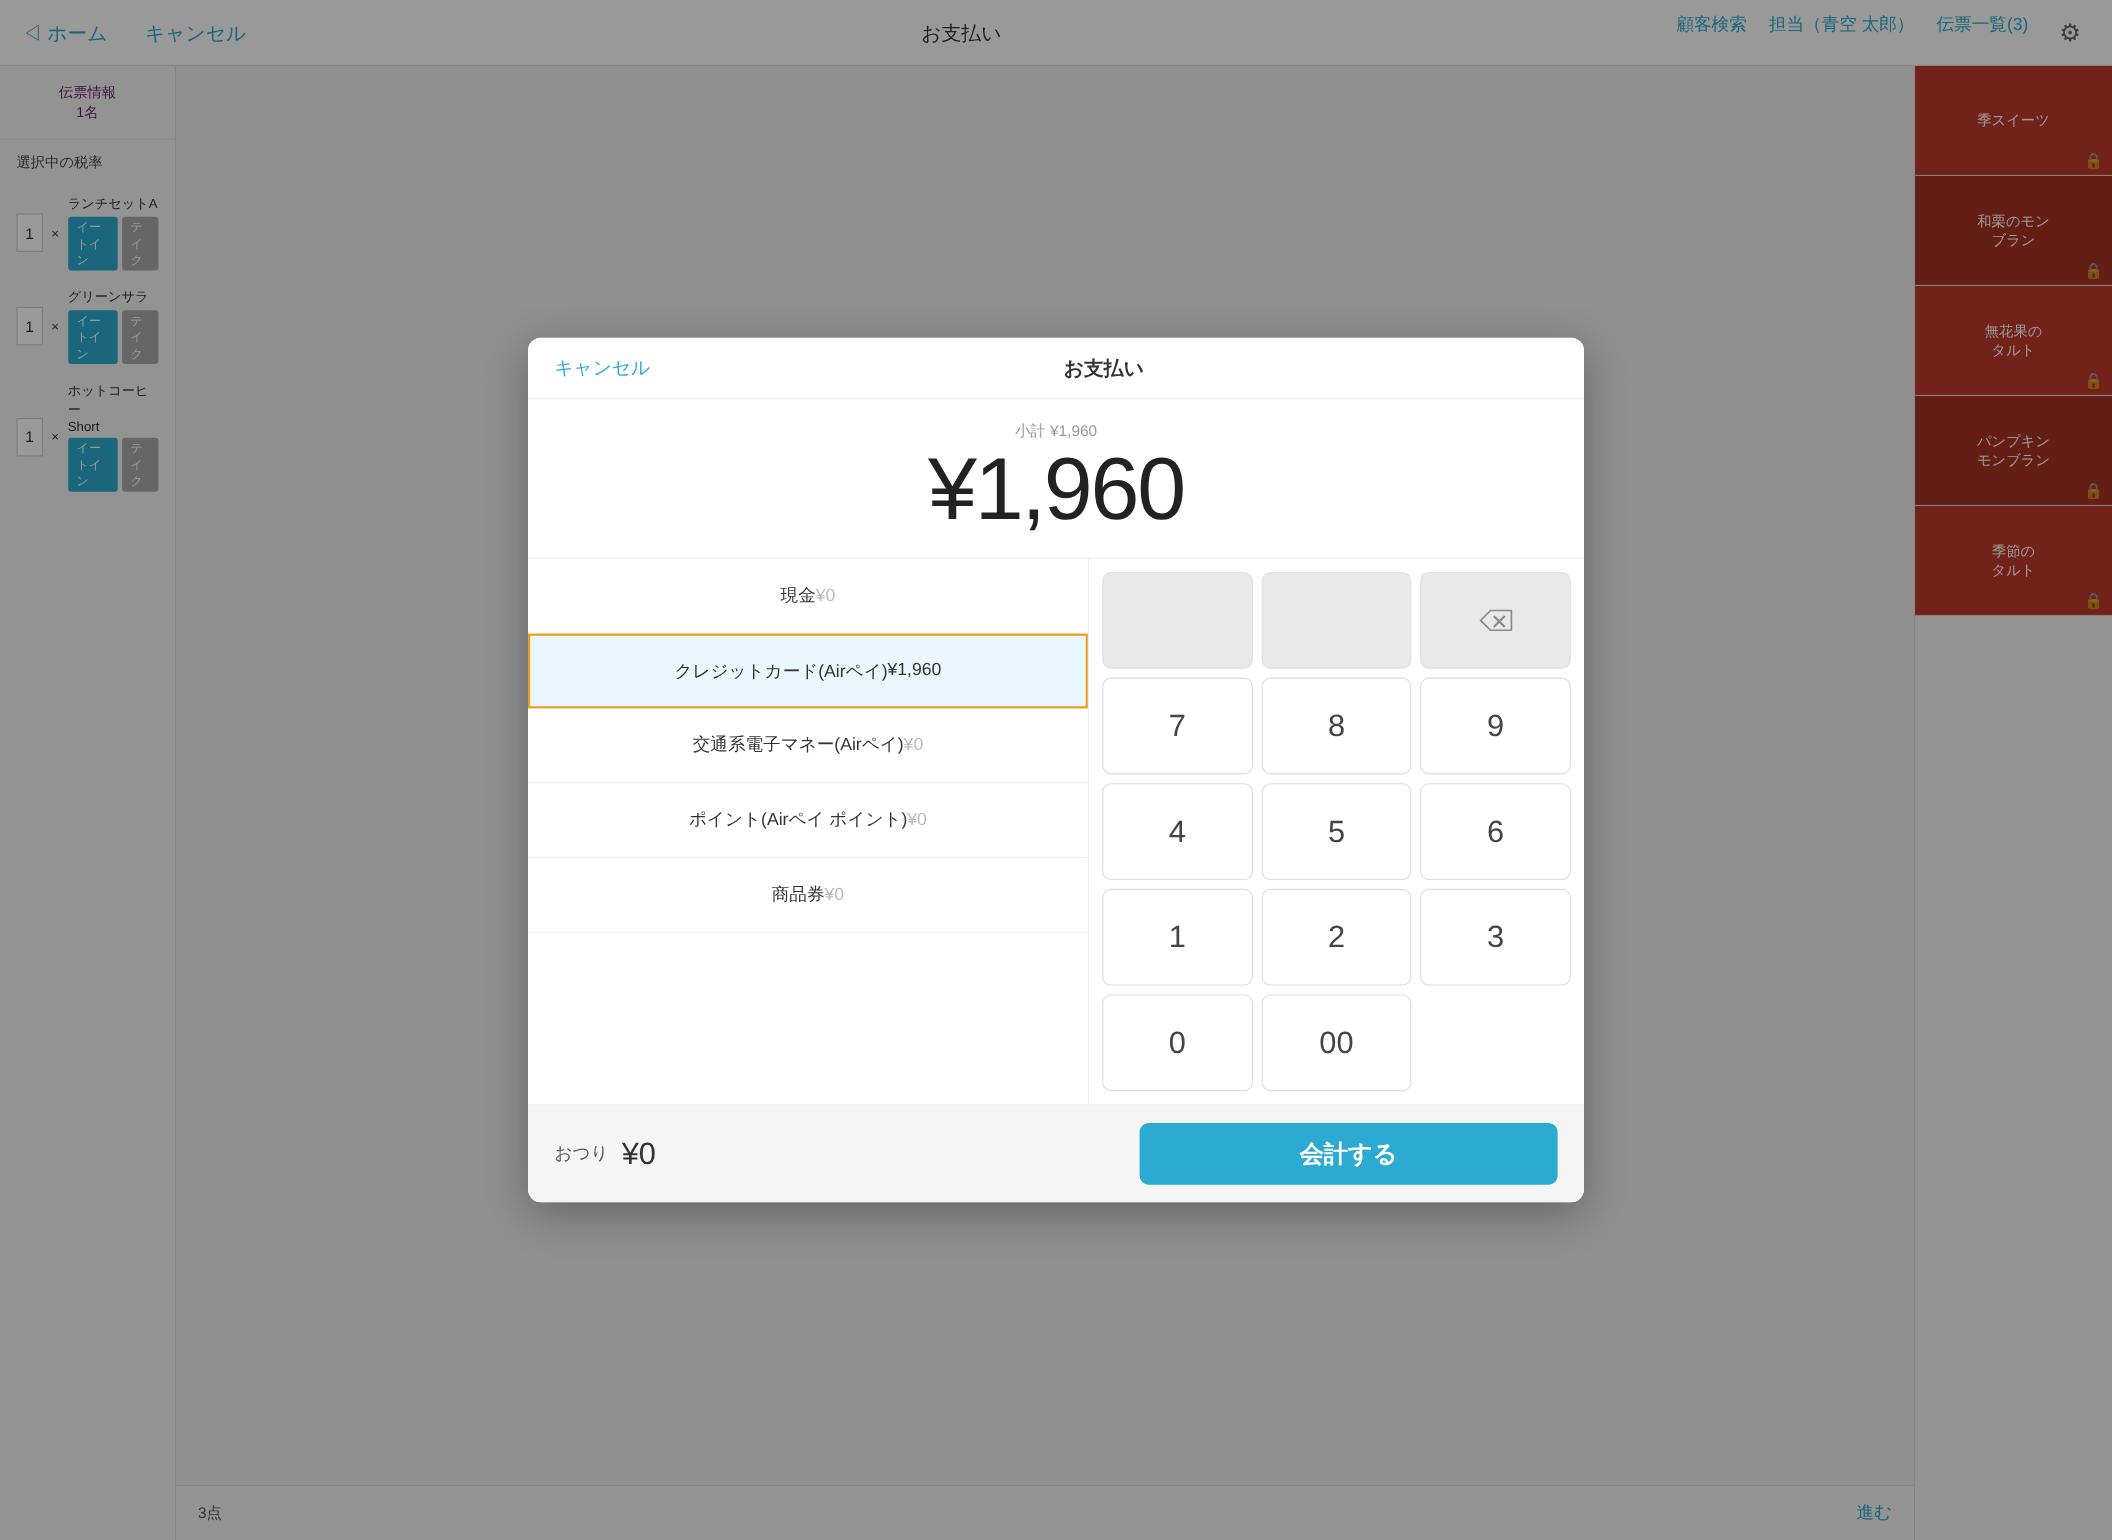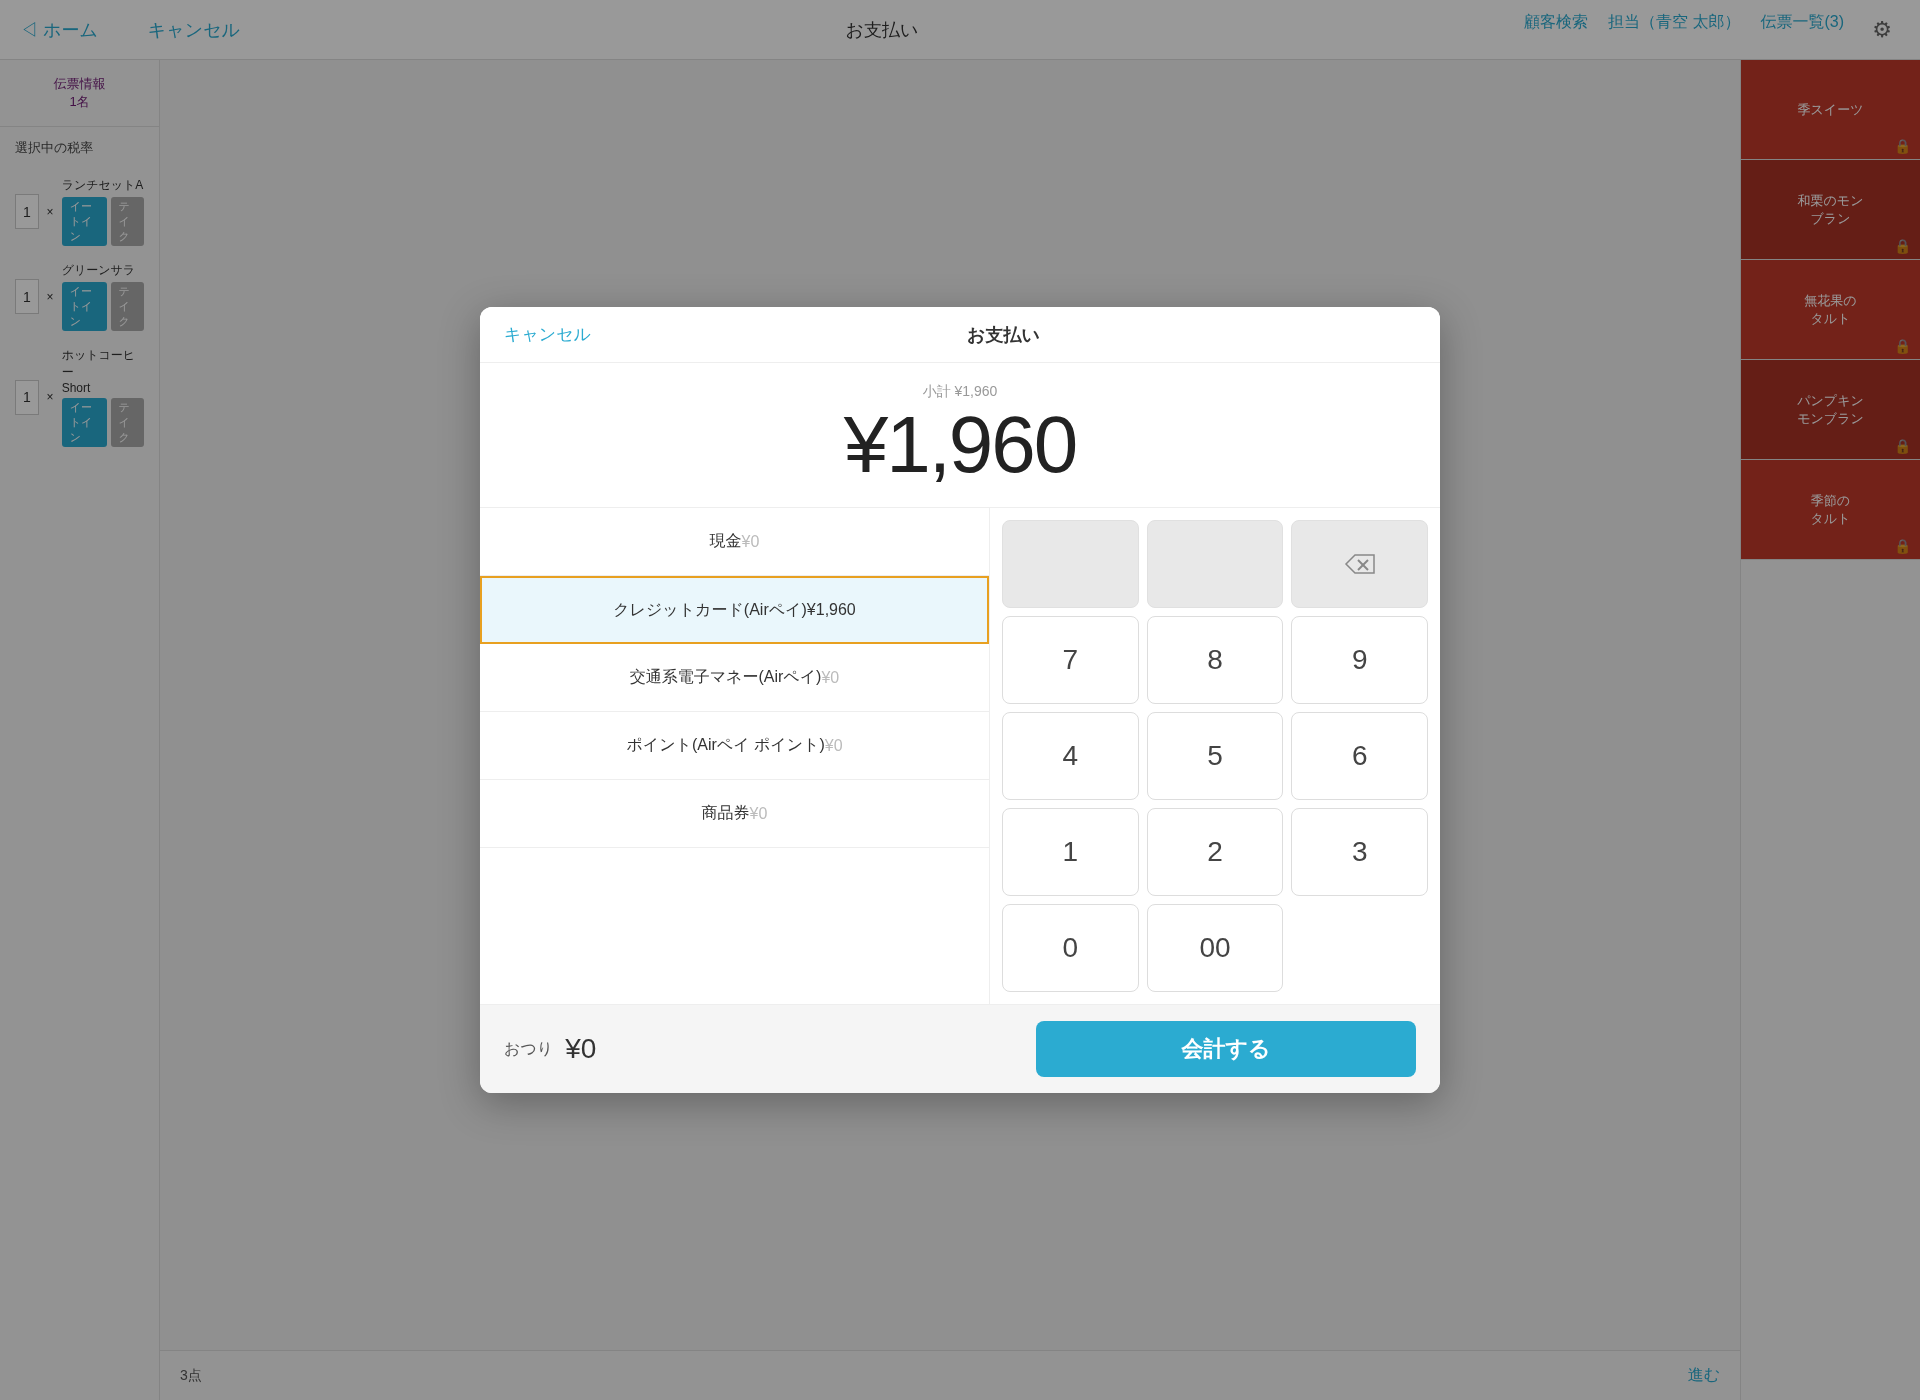--- a/index.html
+++ b/index.html
@@ -22,21 +22,21 @@
     
     .bg-topbar {
       position: absolute;
       top: 0; left: 0; right: 0;
       height: 60px;
       background: white;
       border-bottom: 1px solid #ddd;
       display: flex;
       align-items: center;
       padding: 0 20px;
-      gap: 20px;
+      gap: 4px;
     }
 
     .bg-topbar-home {
       color: #2babd1;
       font-size: 18px;
     }
 
     .bg-topbar-cancel {
       color: #2babd1;
       font-size: 18px;

